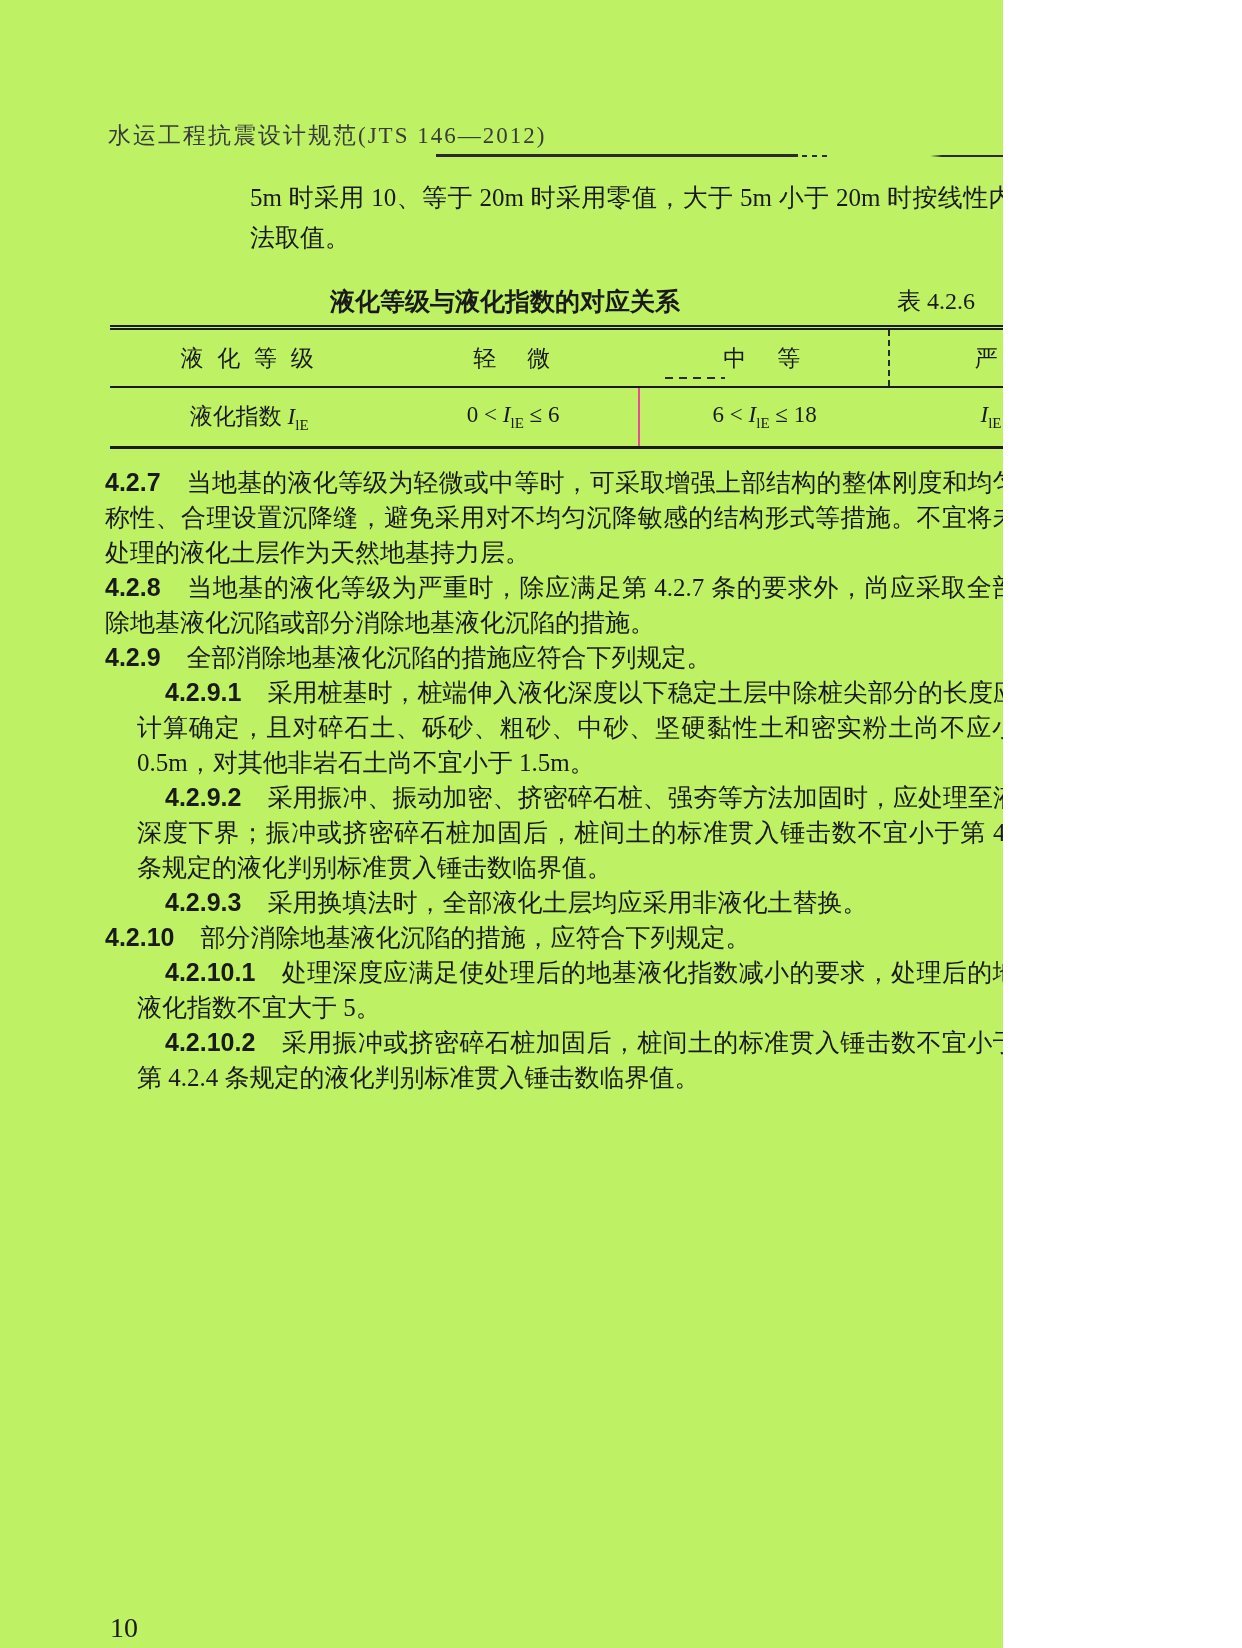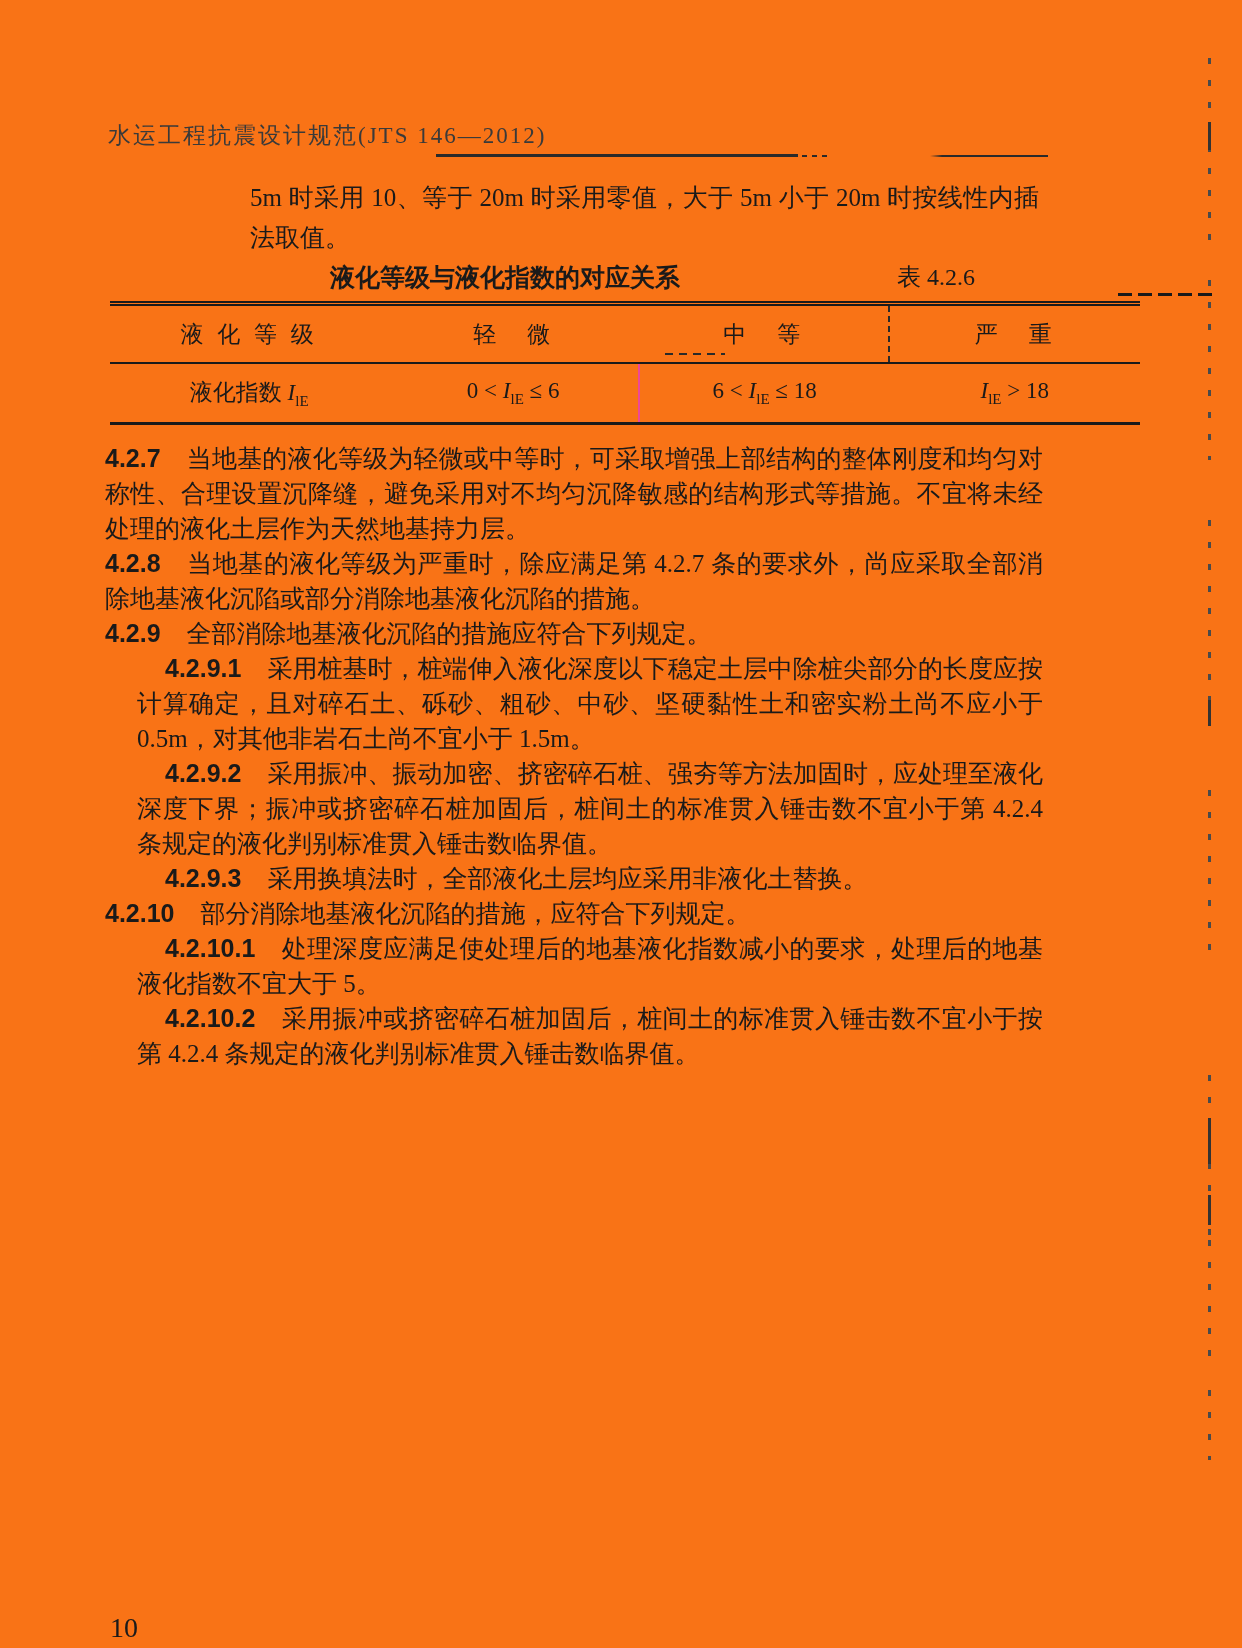--- a/index.html
+++ b/index.html
@@ -4,23 +4,23 @@
 <style>
   html, body {
     margin: 0;
     padding: 0;
     background: #ffffff;
     font-family: "Liberation Serif", "DejaVu Serif", serif;
     color: #1a1a1a;
   }
   #page {
     position: relative;
-    width: 1242px;
+    width: 1003px;
     height: 1648px;
-    background: #f97316;
+    background: #bef264;
     overflow: hidden;
   }
   
   .running-header {
     position: absolute;
     left: 108px;
     top: 120px;
     font-size: 23px;
     letter-spacing: 2px;
     color: #3a3a3a;
@@ -58,21 +58,21 @@
   }
   .intro {
     margin: 0 4px 0 145px;
     font-size: 25px;
     line-height: 40px;
     text-align: justify;
   }
   
   .table-caption-row {
     position: relative;
-    margin: 3px 0 6px 5px;
+    margin: 27px 0 6px 5px;
     width: 1030px;
     height: 34px;
   }
   .table-caption {
     position: absolute;
     left: 0;
     right: 240px;
     text-align: center;
     font-weight: bold;
     font-size: 25px;

